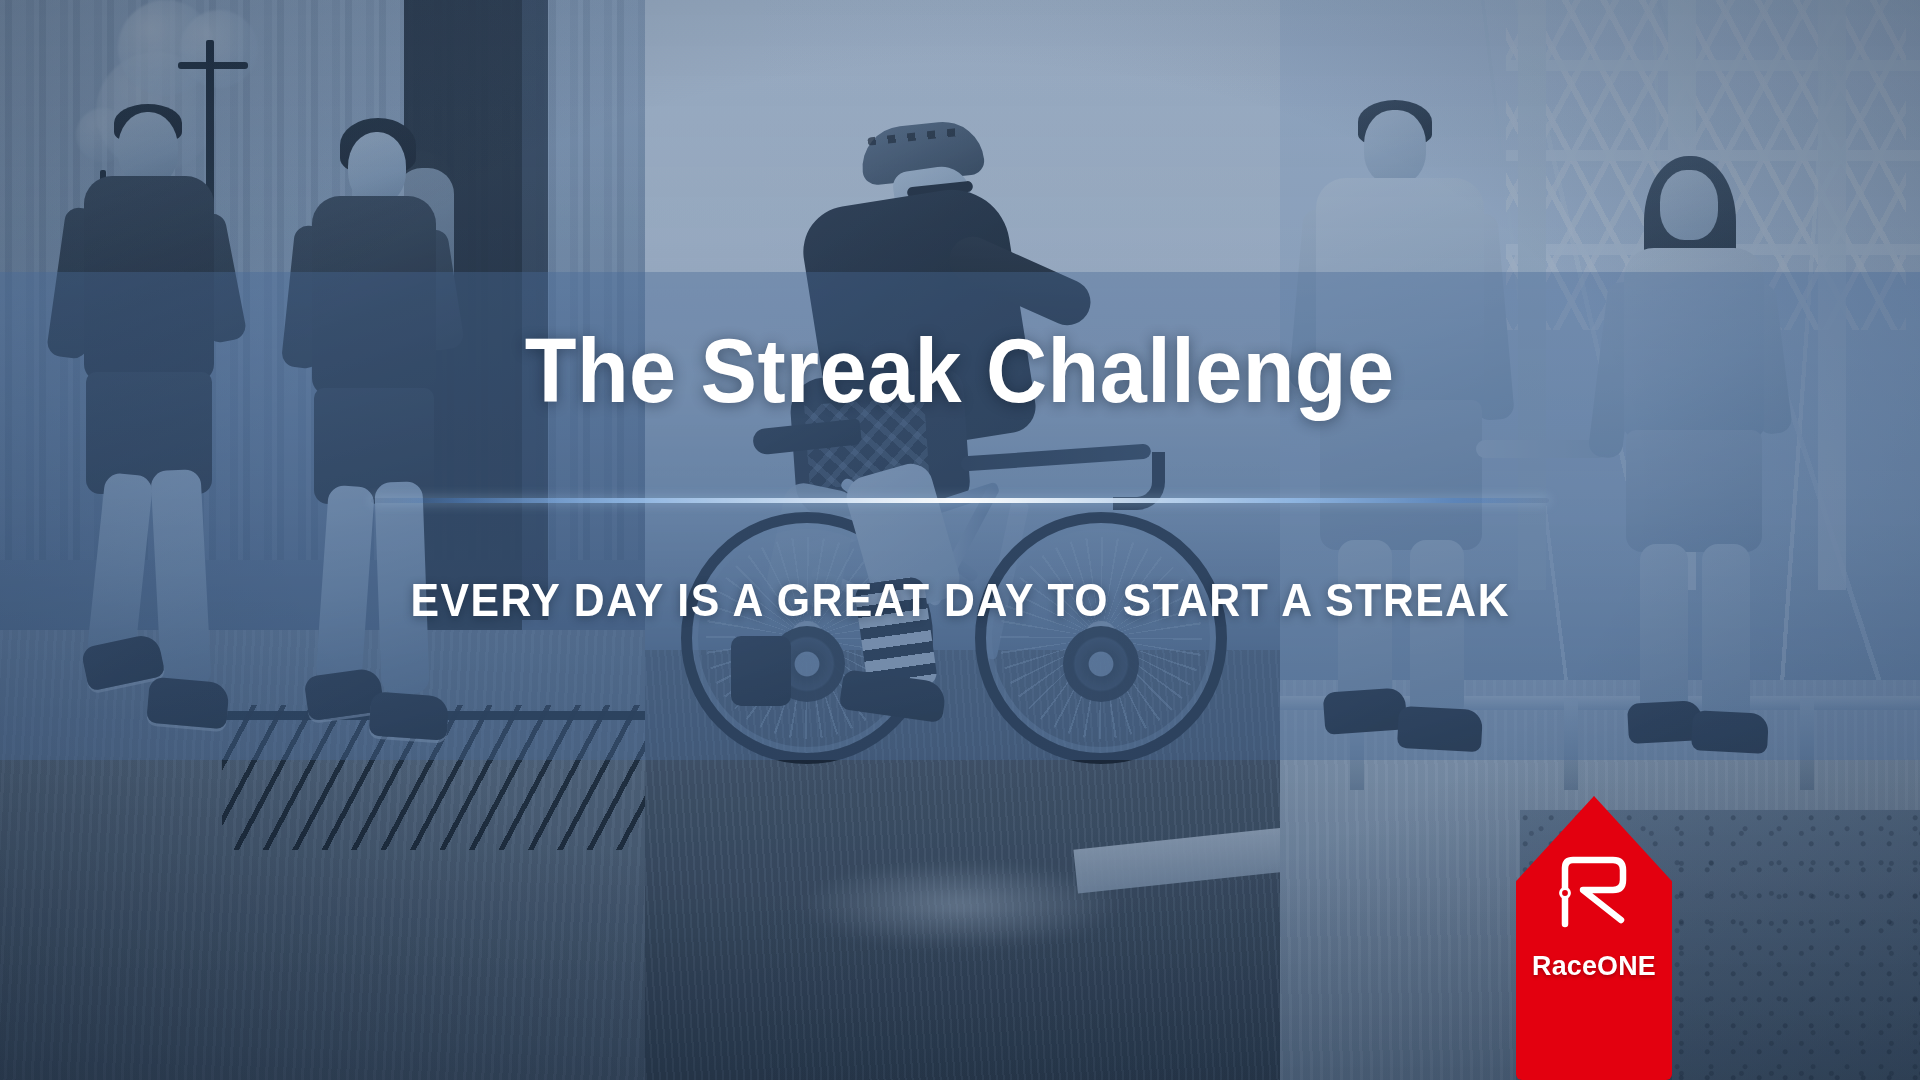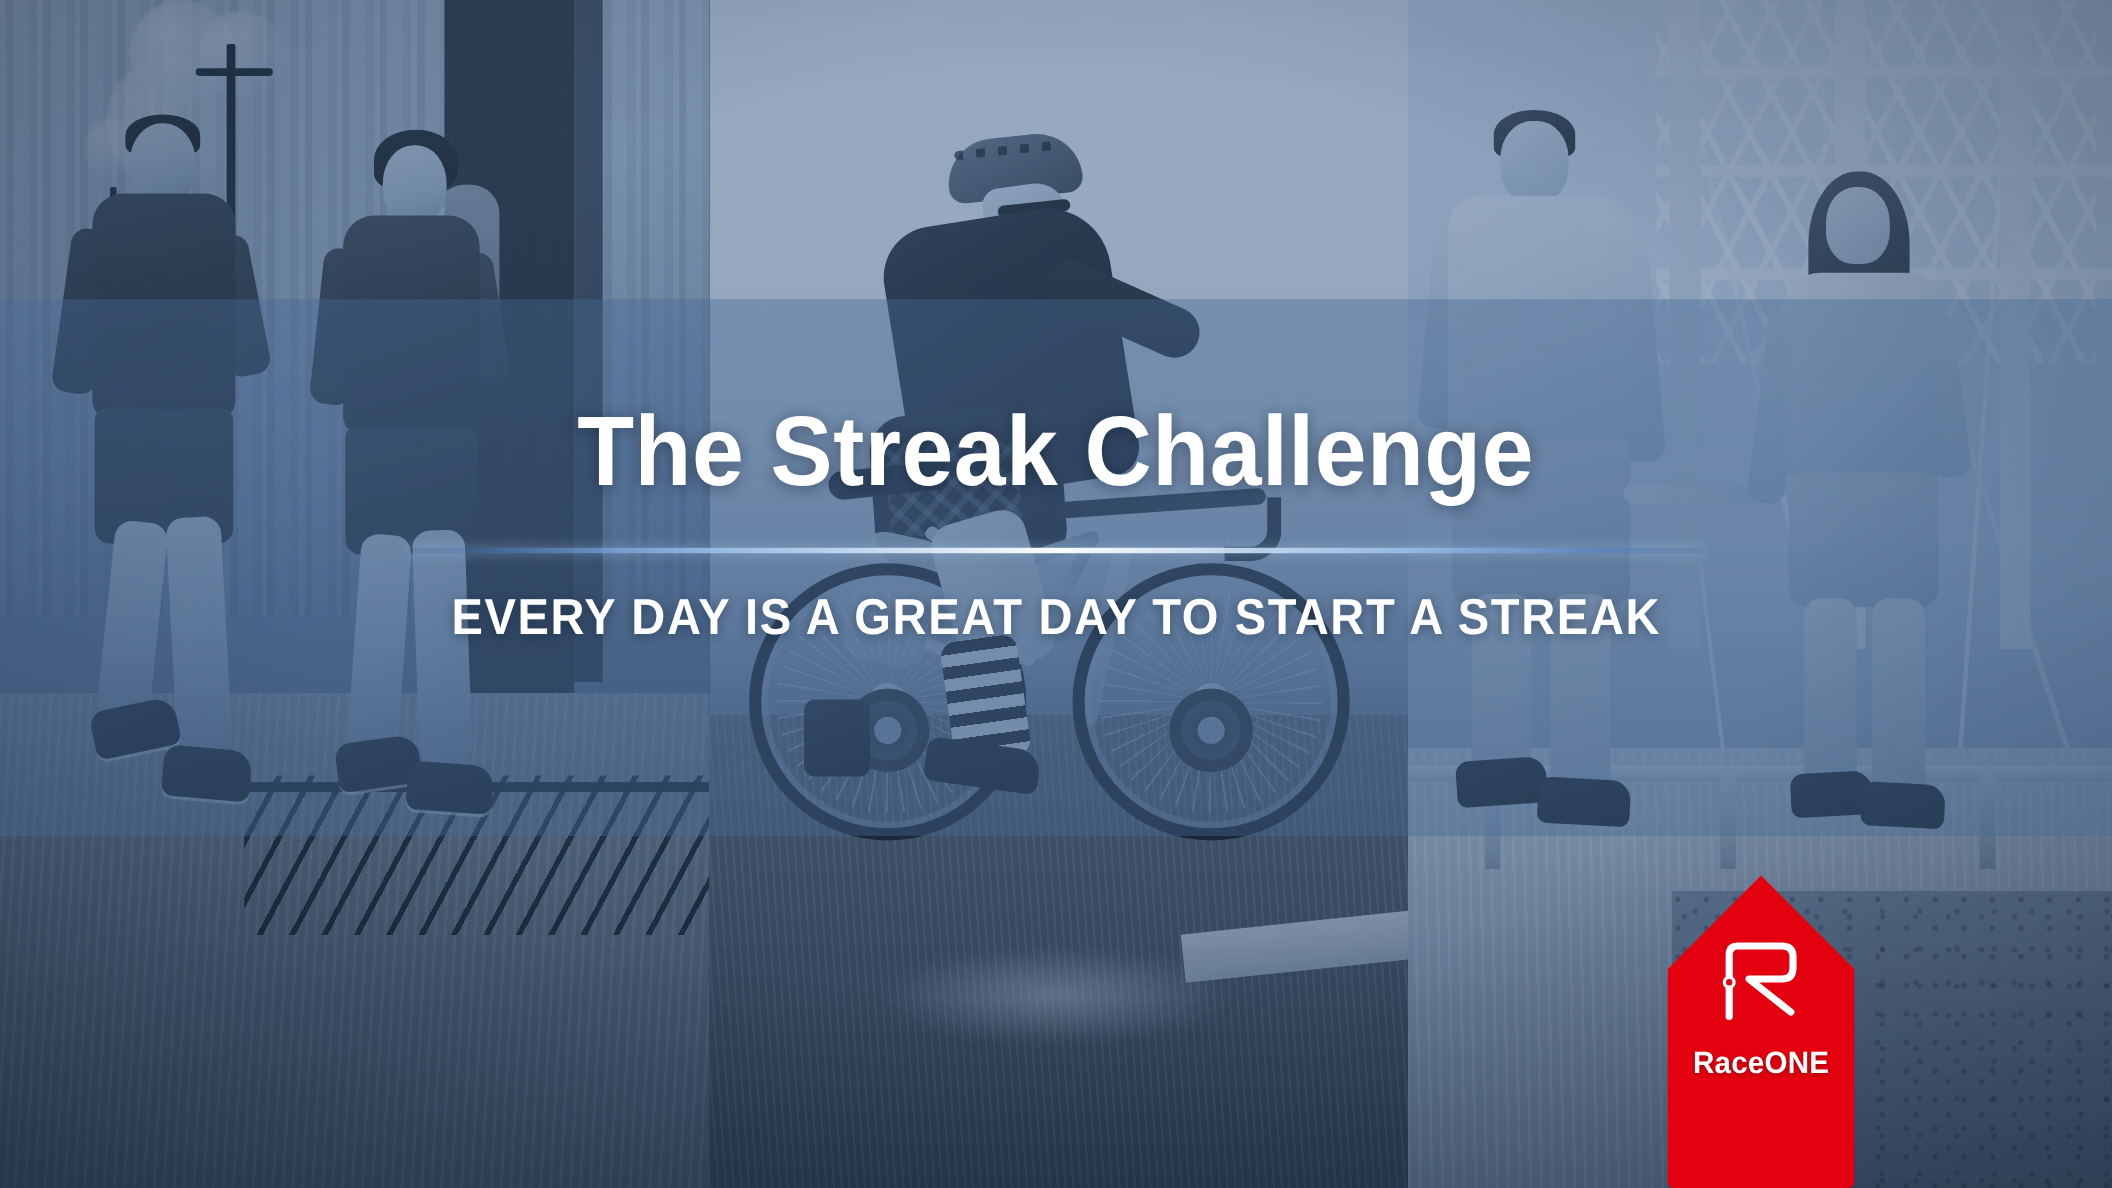--- a/index.html
+++ b/index.html
@@ -431,20 +431,21 @@
     background:rgba(74,104,145,.40);
     backdrop-filter:saturate(115%);
   }
 
   
   .hero {
     position:absolute; left:0; right:0; top:272px; height:404px;
     display:flex; flex-direction:column;
     align-items:center; justify-content:center;
     text-align:center;
+    gap:40px;
   }
   .hero-title {
     font-family:"Liberation Sans", sans-serif;
     font-weight:700;
     font-size:90px;
     line-height:1;
     letter-spacing:.5px;
     color:#ffffff;
     transform:scaleX(.94);
     text-shadow:0 2px 14px rgba(10,22,38,.45);
@@ -473,21 +474,21 @@
     color:#ffffff;
     transform:scaleX(.93);
     text-shadow:0 2px 10px rgba(10,22,38,.40);
     white-space:nowrap;
   }
 
   
   .logo {
     position:absolute;
     left:1516px; top:796px;
-    width:170px; height:284px;
+    width:156px; height:284px;
     background:var(--logo-red,#e3000f);
     clip-path:polygon(0% 30%, 50% 0%, 100% 30%, 100% 100%, 0% 100%);
     border-radius:6px;
     box-shadow:0 6px 26px rgba(0,0,0,.35);
   }
   .logo-mark {
     position:absolute; left:50%; top:54px;
     transform:translateX(-50%);
     width:82px; height:80px;
   }

